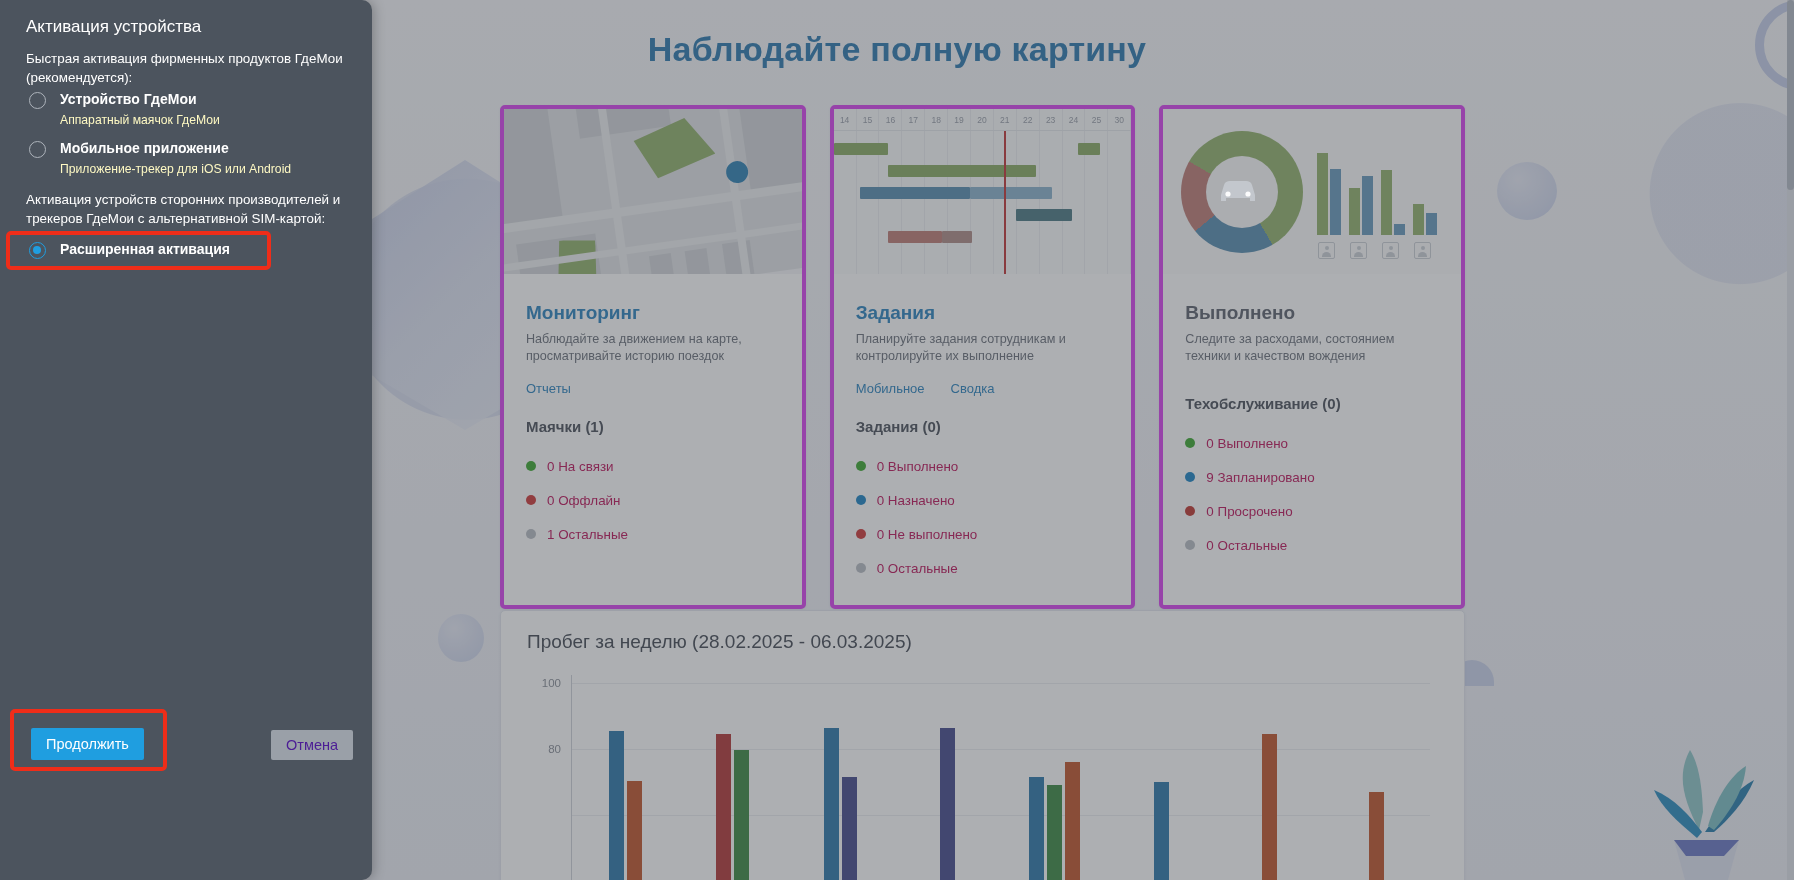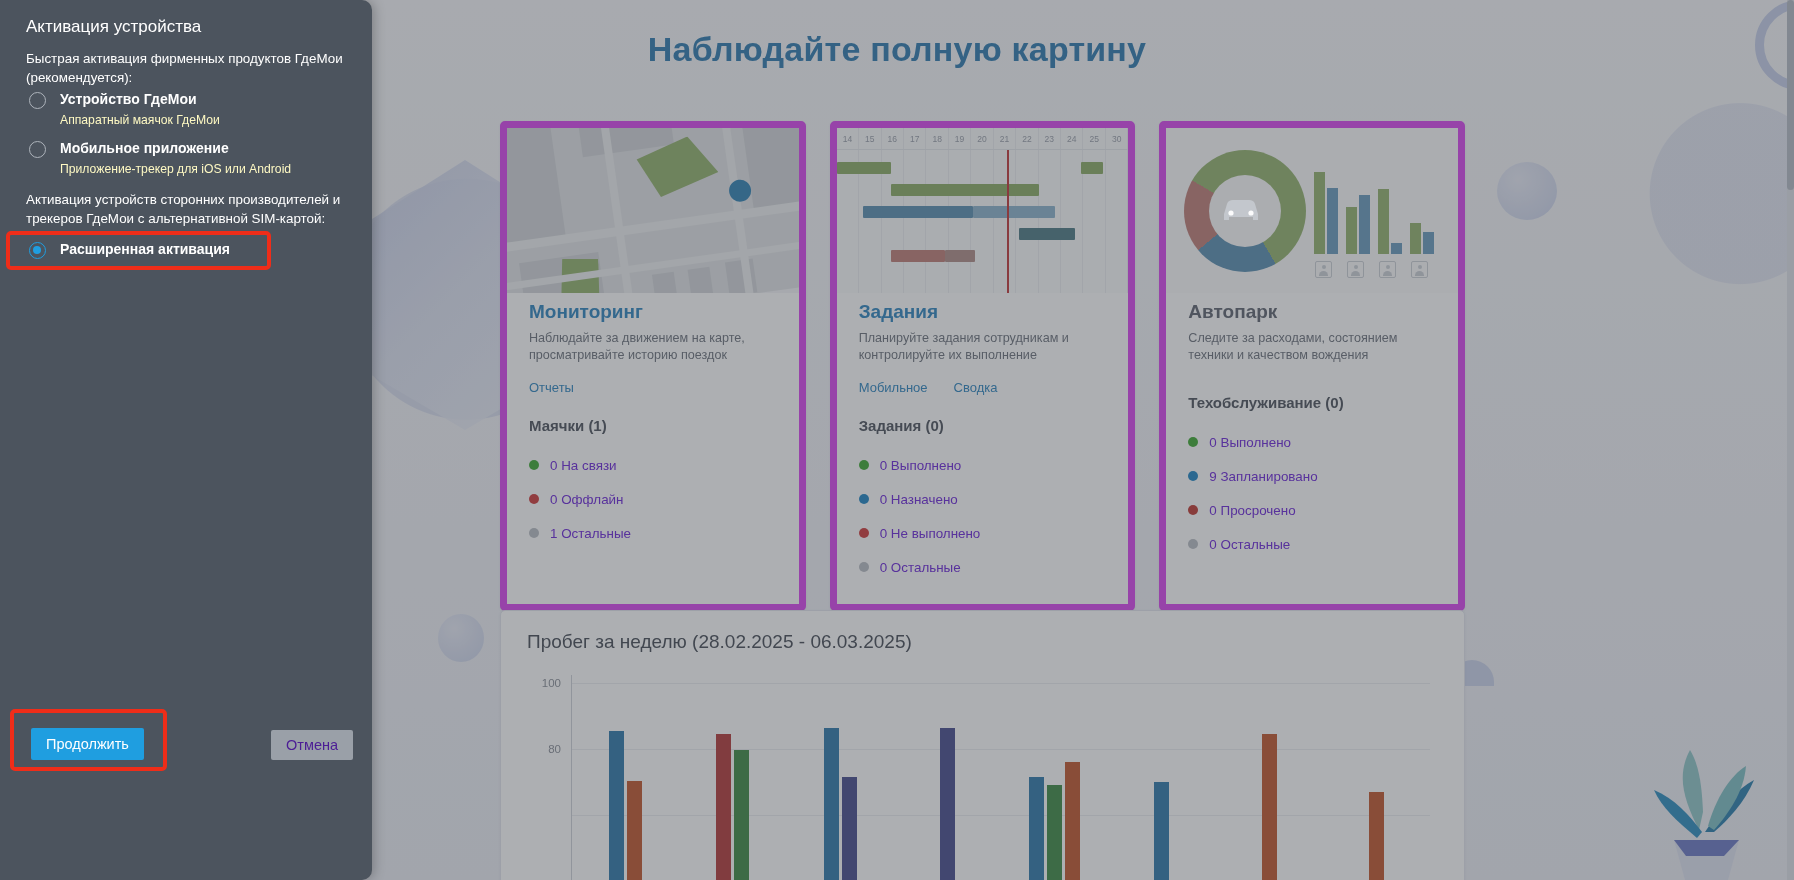--- a/index.html
+++ b/index.html
@@ -45,35 +45,34 @@
     position: absolute; left: 0; right: 0; top: 30px;
     text-align: center;
     font-size: 34px; font-weight: 700; letter-spacing: .2px;
     color: #2f7bb0;
   }
 
   
   .cards { position: absolute; left: 500px; top: 105px; width: 965px; display: flex; gap: 24px; }
   .card {
     width: 306px; background: #ffffff; border-radius: 5px;
-    border: 7px solid #d946ef;
+    border: 4px solid #d946ef;
     box-shadow: 0 1px 3px rgba(40,50,80,.07);
     overflow: hidden;
-    margin-top: 16px;
   }
   .card-media { height: 165px; position: relative; overflow: hidden; background: #f4f5f8; }
-  .card-body  { padding: 8px 22px 20px 22px; }
+  .card-body  { padding: 28px 22px 20px 22px; }
   .card-title { font-size: 19px; font-weight: 700; color: #2f86c0; margin-bottom: 7px; }
   .card-title.plain { color: #5f6570; }
   .card-desc  { font-size: 12.6px; line-height: 17px; color: #6d737d; }
   .card-links { margin-top: 16px; display: flex; gap: 26px; }
   .card-link  { font-size: 13px; color: #2f86c0; cursor: pointer; }
   .card-sub   { margin-top: 22px; font-size: 15px; font-weight: 700; color: #4e545e; }
   .stat-list  { margin-top: 14px; }
-  .stat { display: flex; align-items: center; gap: 11px; height: 34px; font-size: 13.4px; color: #6d28d9; }
+  .stat { display: flex; align-items: center; gap: 11px; height: 34px; font-size: 13.4px; color: #be185d; }
   .dot { width: 10px; height: 10px; border-radius: 50%; flex: none; }
   .dot.ring { background: transparent; border: 2px solid #3faa33; width: 10px; height: 10px; }
 
   
   .map { position: absolute; inset: -14px -12px; background: #e2e4e7; transform: rotate(-8deg); }
   .blk { position: absolute; background: #d2d5d9; }
   .park { position: absolute; background: #93b36d; }
   .road { position: absolute; background: #eef0f1; }
   .pin { position: absolute; width: 22px; height: 22px; border-radius: 50%; background: #3183b6; }
 
@@ -332,21 +331,21 @@
               <div class="b" style="height:22px;background:#6a9cbd"></div>
             </div>
             <div class="ico" style="left:3px"></div>
             <div class="ico" style="left:35px"></div>
             <div class="ico" style="left:67px"></div>
             <div class="ico" style="left:99px"></div>
           </div>
         </div>
       </div>
       <div class="card-body">
-        <div class="card-title plain">Автопарк</div>
+        <div class="card-title plain">Выполнено</div>
         <div class="card-desc">Следите за расходами, состоянием техники и качеством вождения</div>
         <div class="card-sub" style="margin-top:30px">Техобслуживание (0)</div>
         <div class="stat-list">
           <div class="stat">
             <span class="dot" style="background:#3faa33"></span>
             <span>0 Выполнено</span>
             </div>
           <div class="stat">
             <span class="dot" style="background:#1f86c4"></span>
             <span>9 Запланировано</span>

